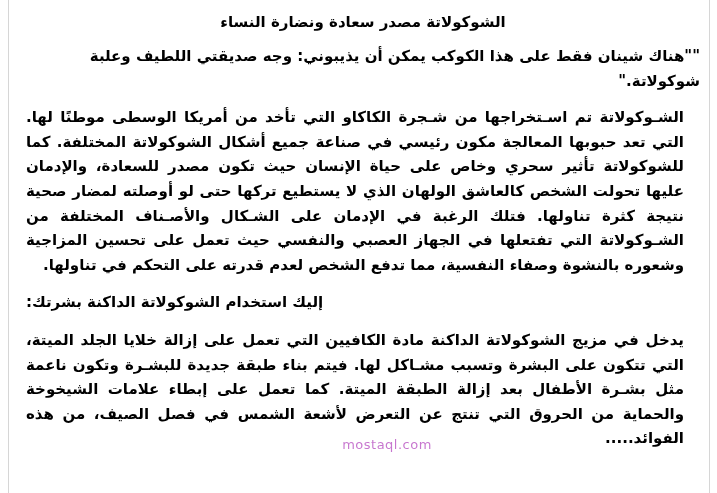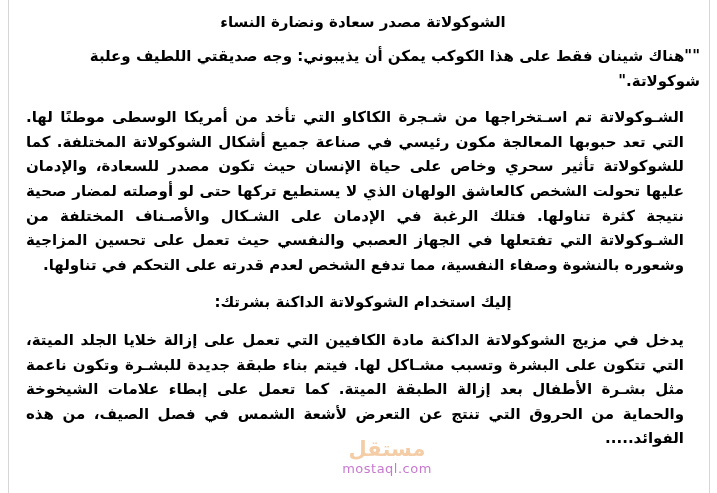--- a/index.html
+++ b/index.html
@@ -47,21 +47,21 @@
   }
   .quote {
     text-align: right;
     margin: 0 0 12px 0;
   }
   .para {
     text-align: justify;
     margin: 0 16px 13px 0;
   }
   .subheading {
-    text-align: center;
+    text-align: left;
     margin: 0 0 13px 0;
   }
 
   .watermark {
     position: absolute;
     left: 326px;
     top: 437px;
     width: 122px;
     text-align: center;
     z-index: 0;
@@ -84,21 +84,20 @@
     line-height: 16px;
   }
 </style>
 </head>
 <body>
 
 <div class="page-edge left"></div>
 <div class="page-edge right"></div>
 
 <div class="watermark">
-  <div class="wm-brand">مستقل</div>
   <div class="wm-domain">mostaql.com</div>
 </div>
 
 <div class="content">
   <div class="doc-title">الشوكولاتة مصدر سعادة ونضارة النساء</div>
 
   <p class="quote">""هناك شينان فقط على هذا الكوكب يمكن أن يذيبوني: وجه صديقتي اللطيف وعلبة شوكولاتة."</p>
 
   <p class="para">الشـوكولاتة تم اسـتخراجها من شـجرة الكاكاو التي تأخد من أمريكا الوسطى موطنًا لها. التي تعد حبوبها المعالجة مكون رئيسي في صناعة جميع أشكال الشوكولاتة المختلفة. كما للشوكولاتة تأثير سحري وخاص على حياة الإنسان حيث تكون مصدر للسعادة، والإدمان عليها تحولت الشخص كالعاشق الولهان الذي لا يستطيع تركها حتى لو أوصلته لمضار صحية نتيجة كثرة تناولها. فتلك الرغبة في الإدمان على الشـكال والأصـناف المختلفة من الشـوكولاتة التي تفتعلها في الجهاز العصبي والنفسي حيث تعمل على تحسين المزاجية وشعوره بالنشوة وصفاء النفسية، مما تدفع الشخص لعدم قدرته على التحكم في تناولها.</p>
 

